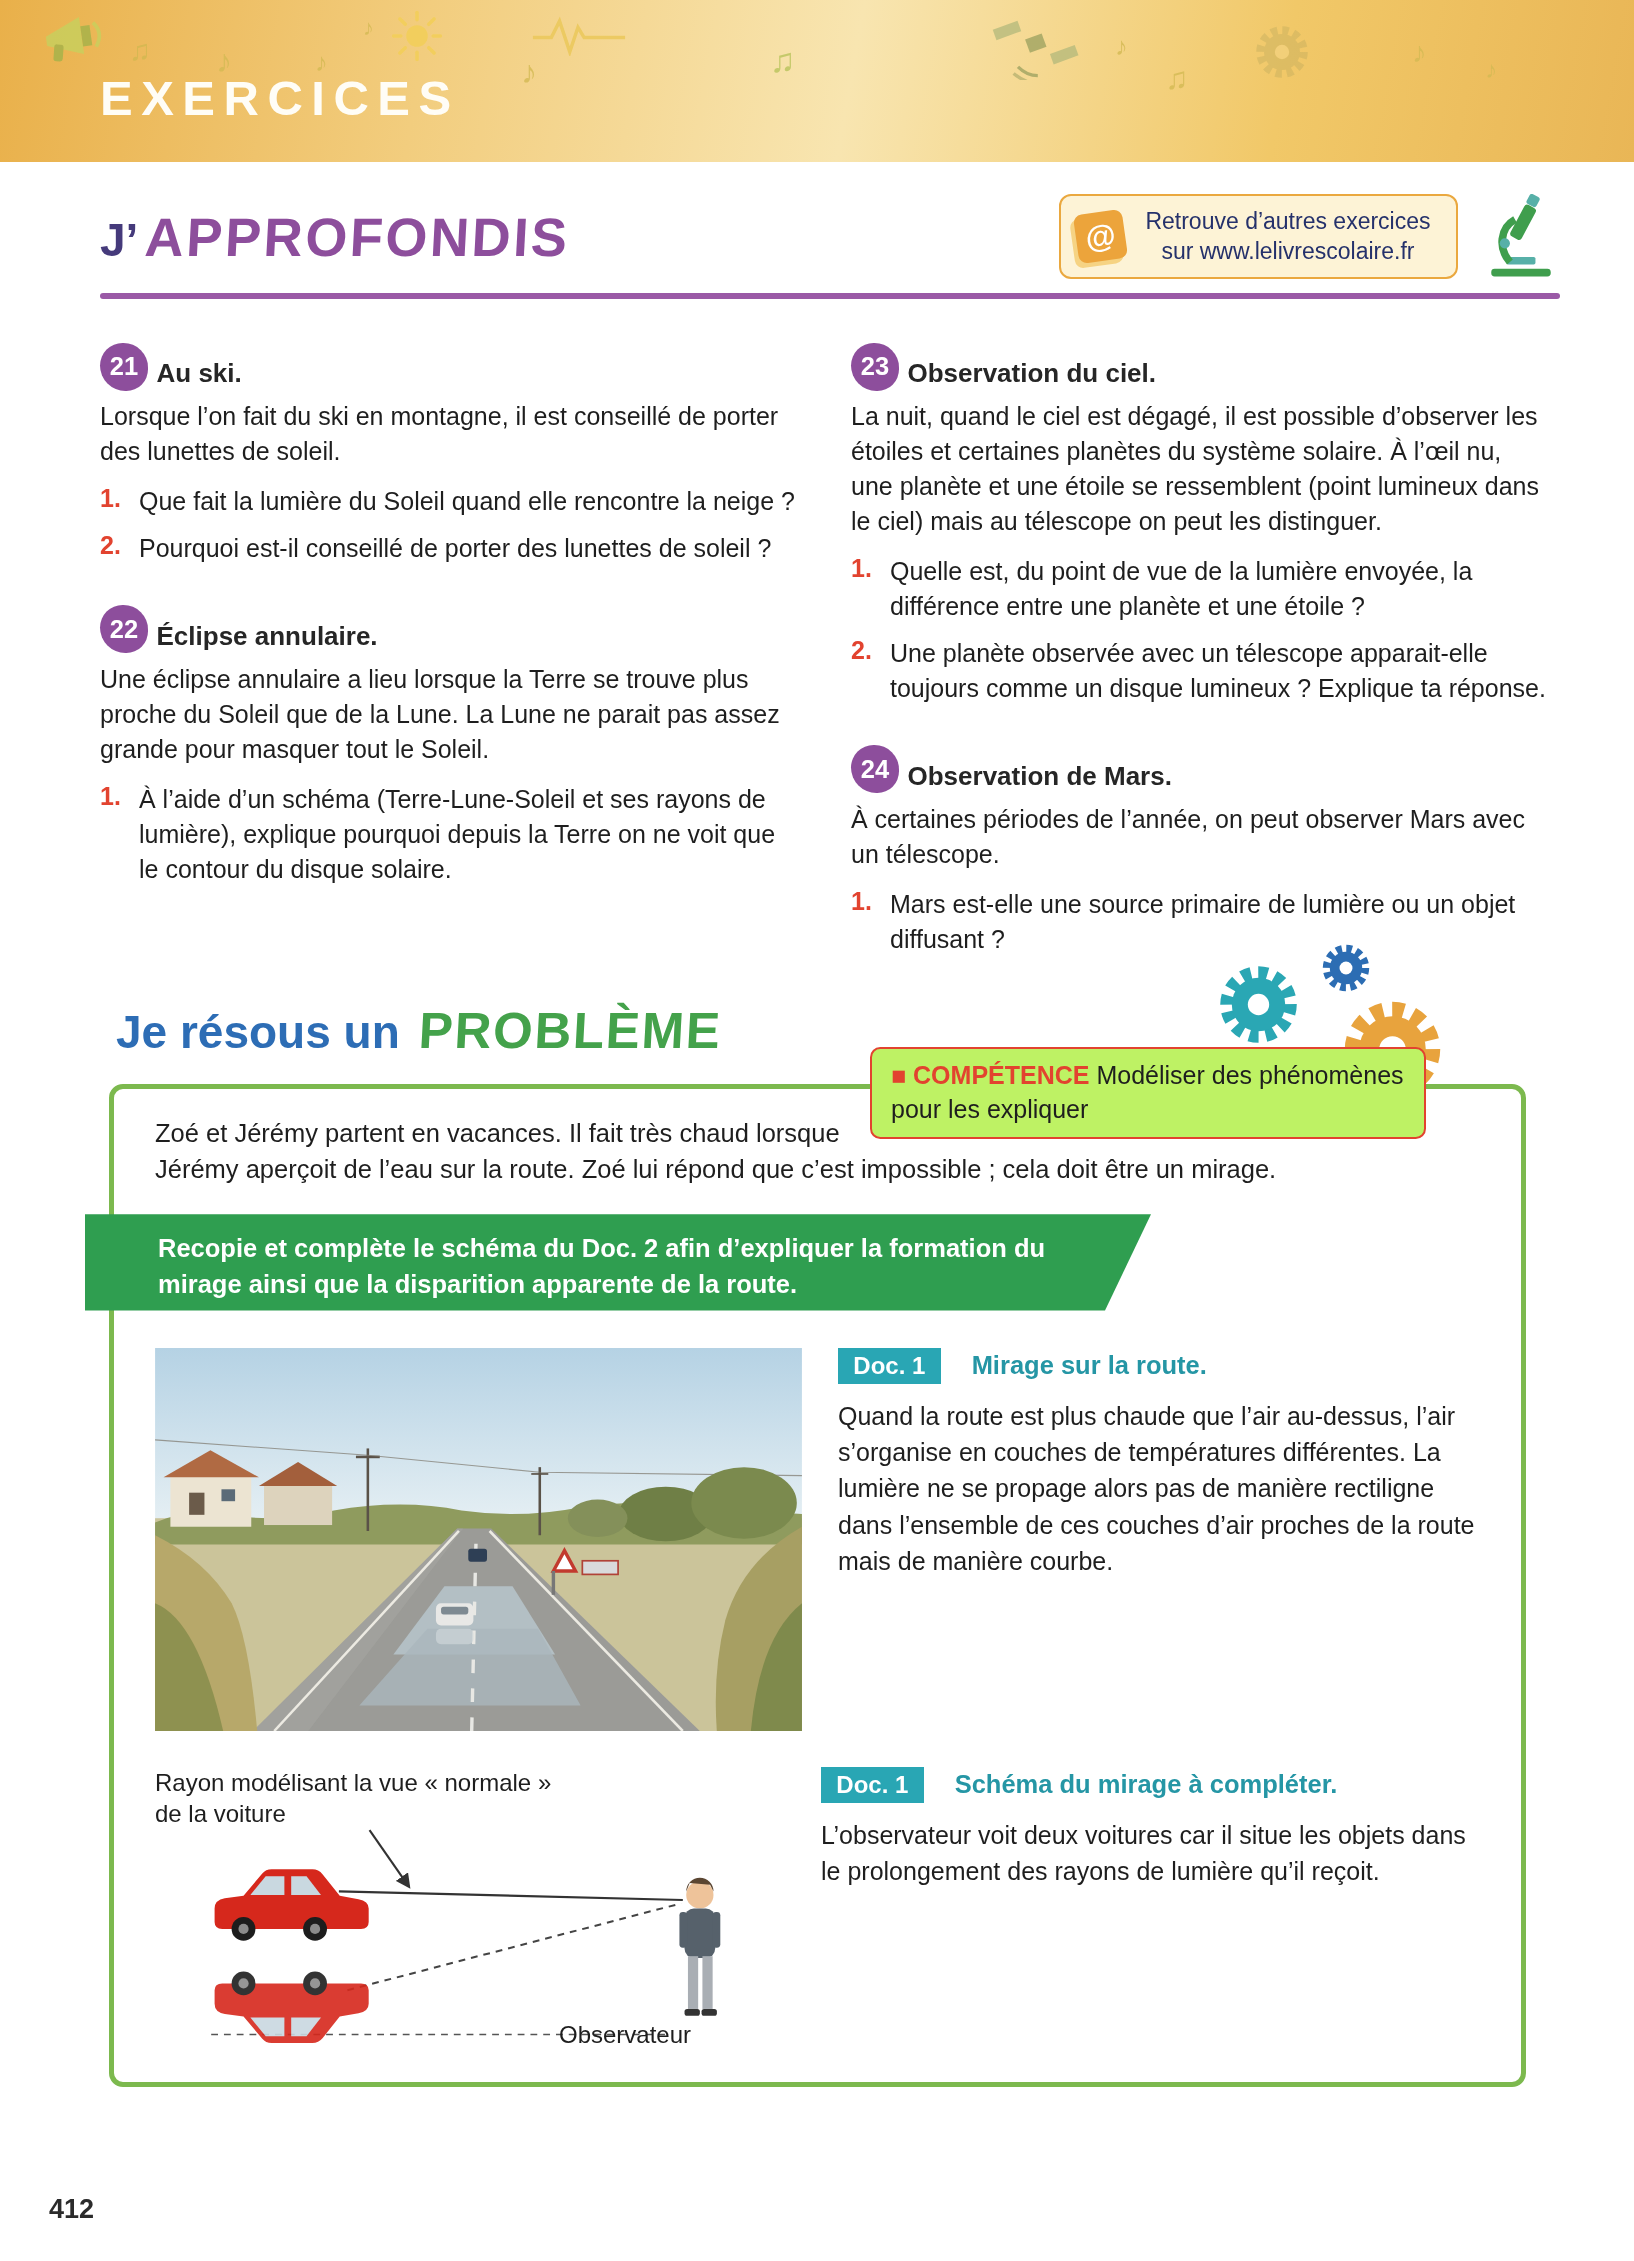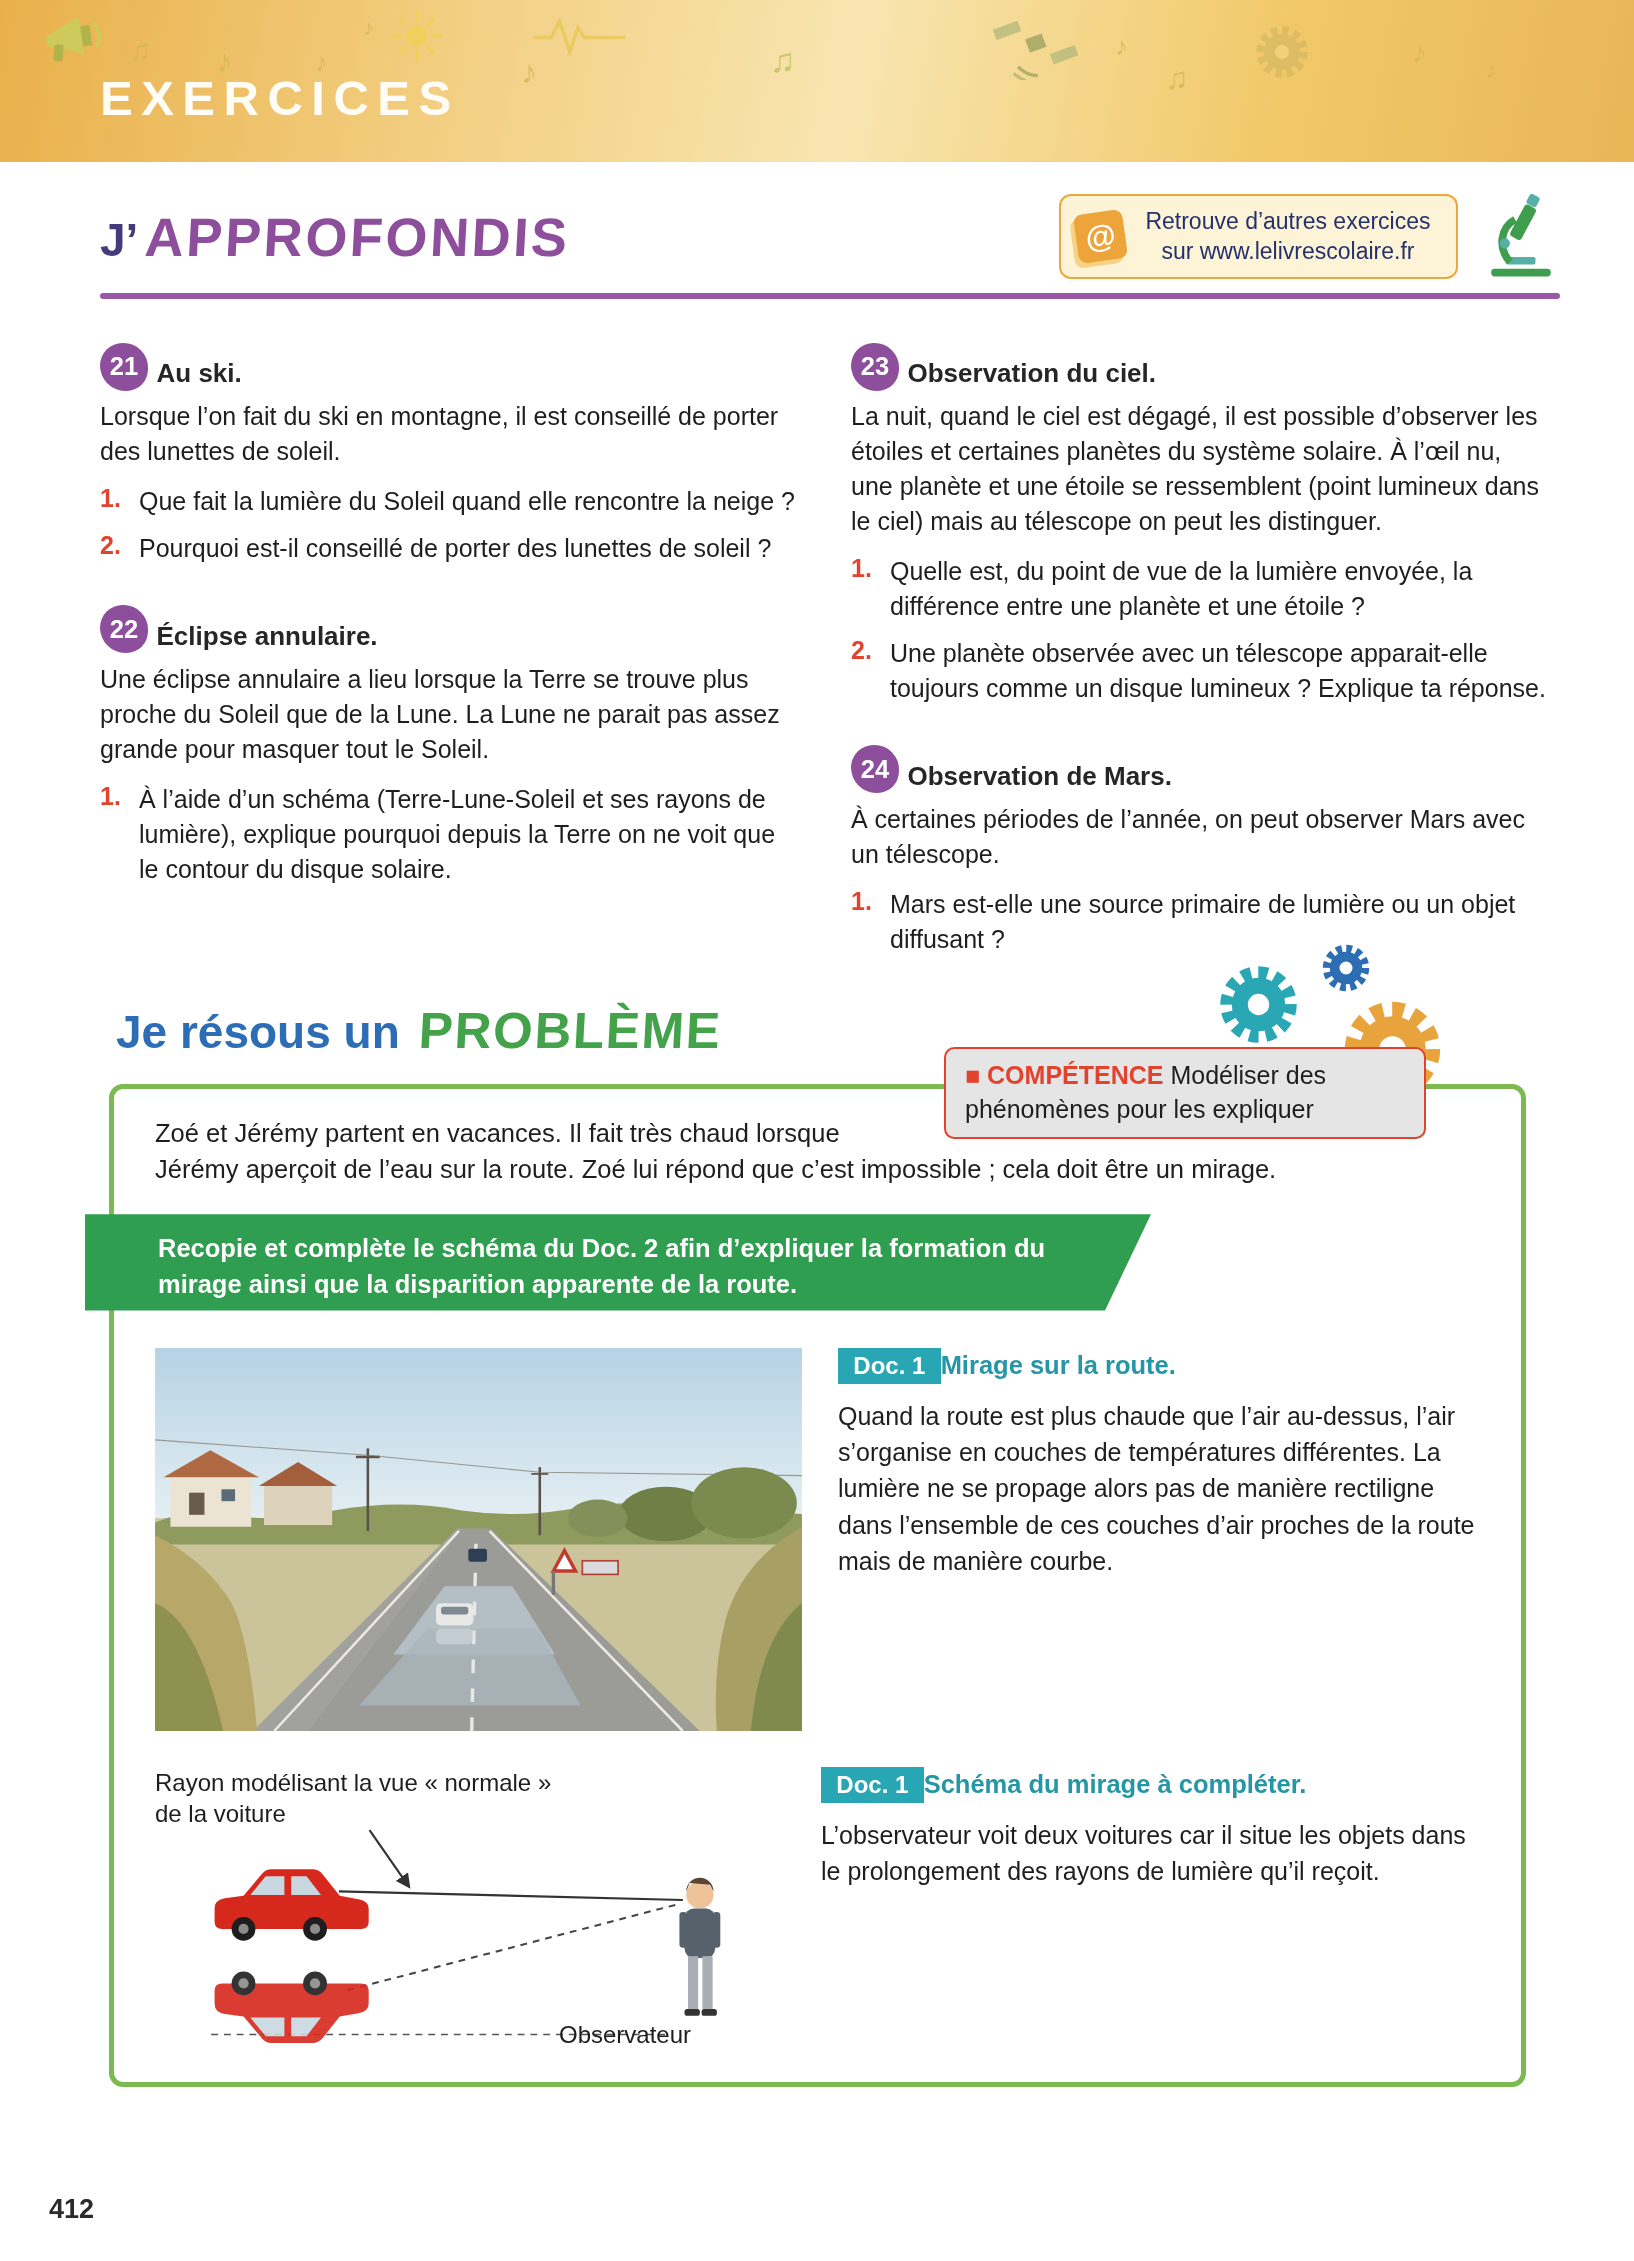--- a/index.html
+++ b/index.html
@@ -45,35 +45,35 @@
   .problem-head { display:flex; align-items:baseline; padding:5.1px 0 0 100px;margin-left:16px; }
   .problem-prefix { font-size:46px; font-weight:bold; color:#2d6db5; }
   .problem-title { font-size:51px; font-weight:bold; color:#44a24b; margin-left:19px; letter-spacing:1.7px; transform:skew(-3deg); }
 
   .problem-wrap { position:relative; margin:24px 109px 0; }
   .gear { position:absolute; z-index:5; }
   .gear-teal   { top:-124px; right:223px; width:89px; height:89px; }
   .gear-blue   { top:-143px; right:153px; width:54px;  height:54px; }
   .gear-orange { top:-90px; right:78px;  width:111px; height:111px; }
 
-  .competence { position:absolute; top:-37px; right:100px; z-index:6; width:482px; background:#e5e5e5;
+  .competence { position:absolute; top:-37px; right:100px; z-index:6; width:556px; background:#bef264;
     border:2.6px solid #e2432f; border-radius:10.2px; padding:10.2px 19px; font-size:25px; line-height:1.35; }
   .competence-label { color:#e2432f; font-weight:bold; }
   .competence-bullet { color:#e2432f; font-weight:bold; }
 
   .greenbox { border:5.1px solid #7cb94e; border-radius:14px; padding:25.5px 41px 32px; background:#fff; }
   .intro-line { font-size:25.5px; line-height:1.42; display:block; }
 
   .task-banner { margin:27px 0 0 -70px; width:1066px; background:#2f9e50; color:#fff; font-weight:bold;
     font-size:25.5px; line-height:1.4; padding:17px 37px 8px 73px;
     clip-path:polygon(0 0,100% 0,calc(100% - 46px) 100%,0 100%); }
 
   .doc1-row { display:grid; grid-template-columns:647px 1fr; column-gap:36px; margin-top:37px; }
   .photo { width:647px; height:383px; display:block; }
-  .doc-head { display:flex; align-items:center; gap:0; margin-bottom:13.6px;text-align:right; }
+  .doc-head { display:flex; align-items:center; gap:31px; margin-bottom:13.6px;text-align:right; }
   .doc-chip { background:#29a6b4; color:#fff; font-weight:bold; font-size:24px; padding:4.3px 15.3px; }
   .doc-title { color:#2596a5; font-weight:bold; font-size:25.5px; }
   .doc-text { font-size:25px; line-height:1.45; }
 
   .doc2-row { display:grid; grid-template-columns:630px 1fr; column-gap:36px; margin-top:36px; }
   .schema { position:relative; width:630px; height:283px; }
   .schema svg.scene { position:absolute; left:0; top:0; }
   .schema-label { position:absolute; left:0; top:0; font-size:24px; line-height:1.3; z-index:2; }
   .observer-label { position:absolute; left:404px; top:254px; font-size:24px; z-index:2; }
 

